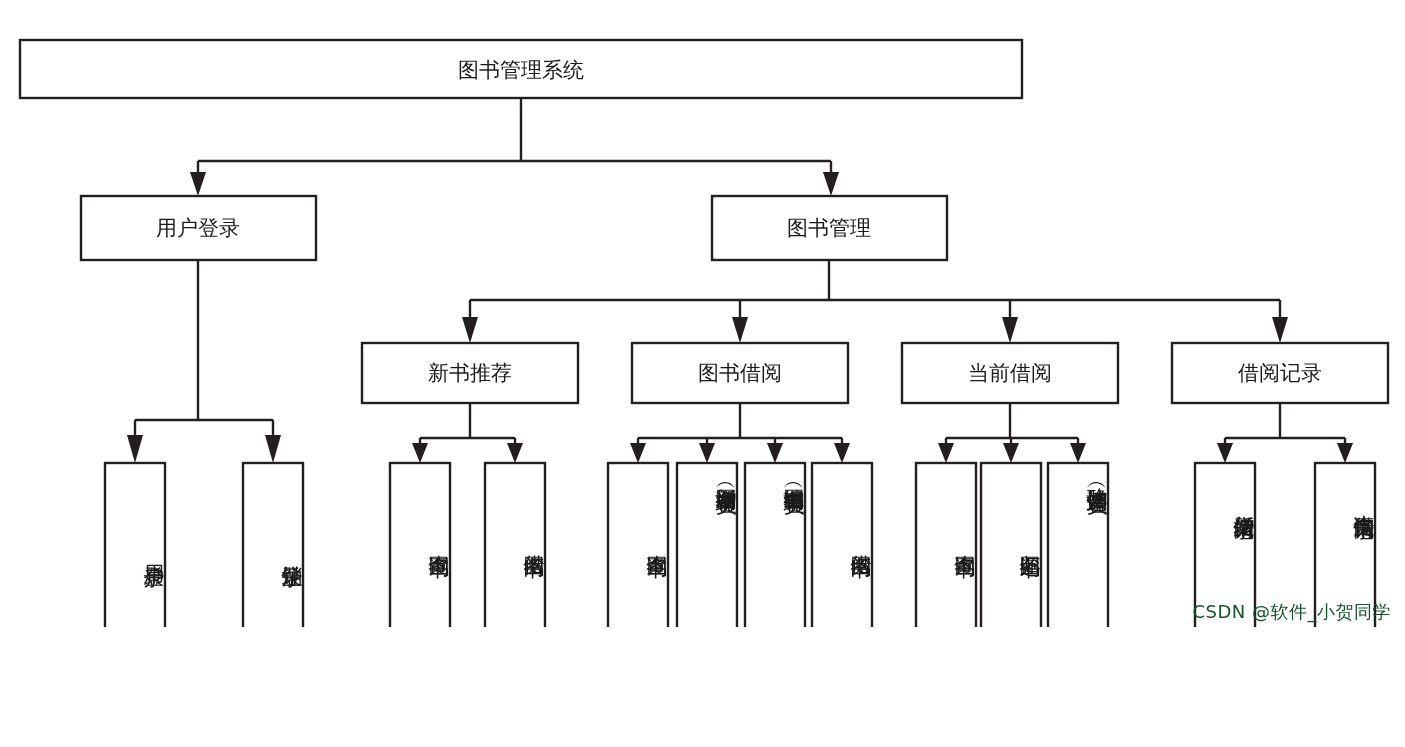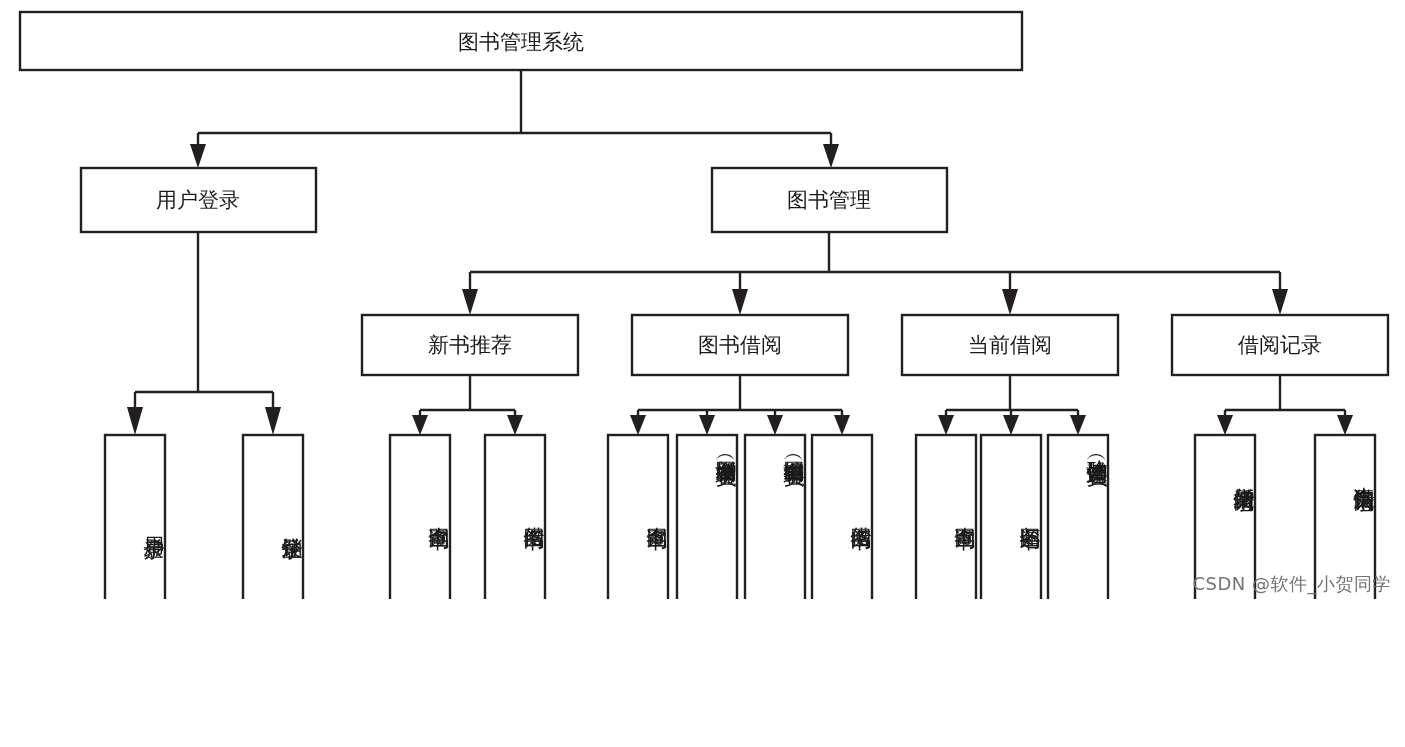--- a/index.html
+++ b/index.html
@@ -10,20 +10,21 @@
   }
   body {
     font-family: "DejaVu Sans", "Liberation Sans", sans-serif;
   }
   #diagram-root {
     position: relative;
     width: 1405px;
     height: 599px;
     background: #ffffff;
     overflow: hidden;
+    margin-top: 28px;
   }
   svg#flowchart {
     position: absolute;
     left: 0;
     top: 0;
     width: 1405px;
     height: 747px;
     display: block;
   }
   .node-rect {
@@ -63,21 +64,21 @@
     display: flex;
     align-items: flex-start;
     justify-content: flex-start;
   }
   .watermark {
     position: absolute;
     right: 14px;
     bottom: 3px;
     font-family: "DejaVu Sans", "Liberation Sans", sans-serif;
     font-size: 18px;
-    color: #737373;
+    color: #14532d;
     white-space: nowrap;
     letter-spacing: 0.5px;
   }
 </style>
 </head>
 <body>
 
 <div id="diagram-root">
 
   <svg id="flowchart" viewBox="0 0 1405 747">

